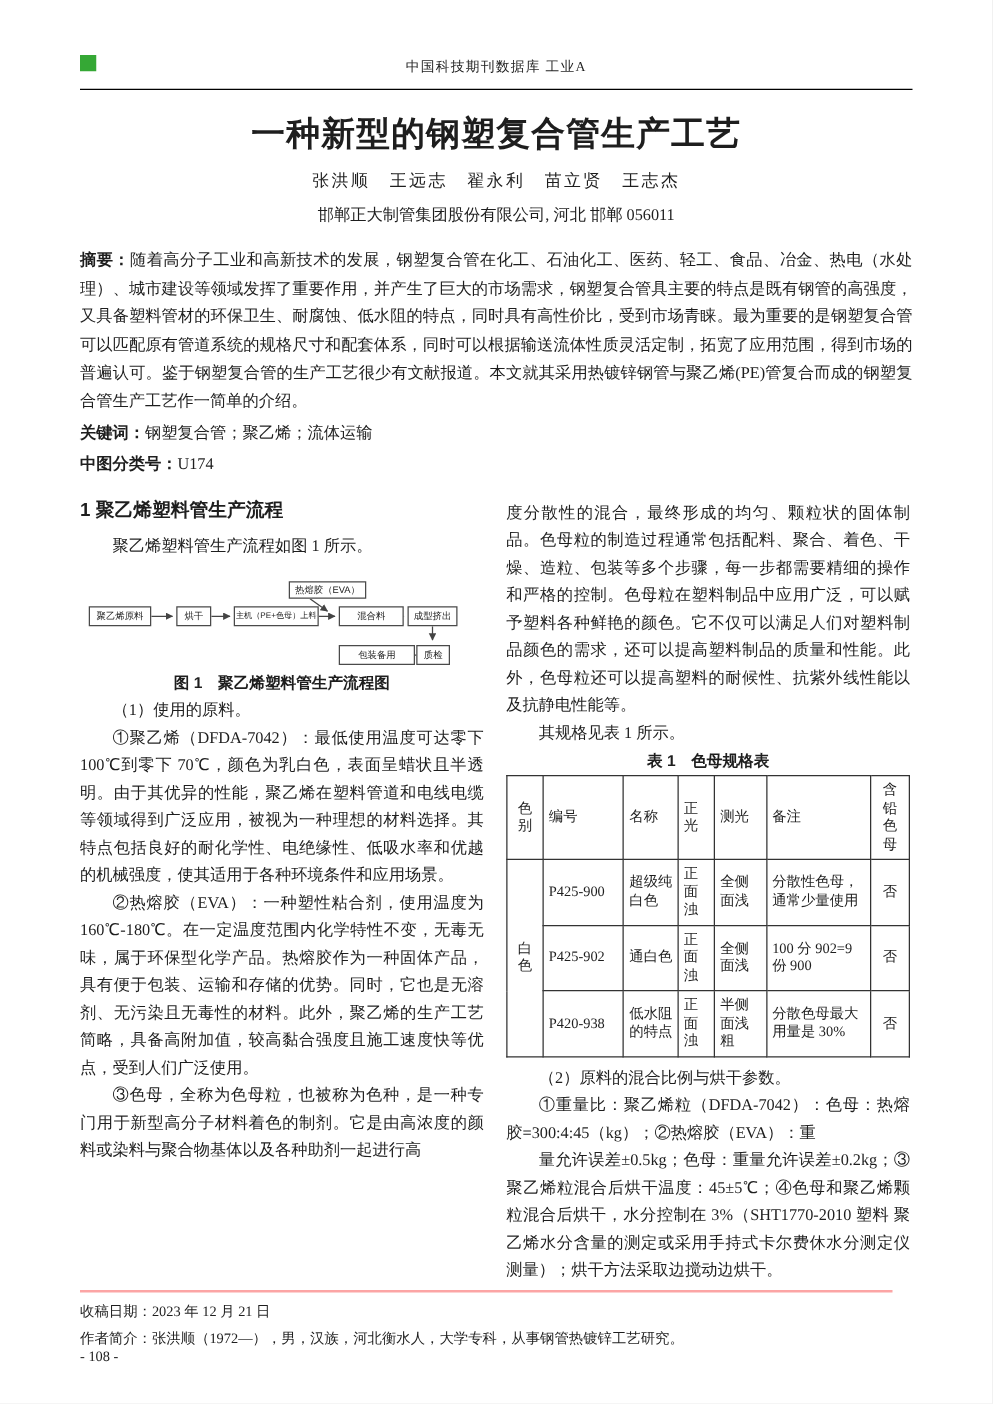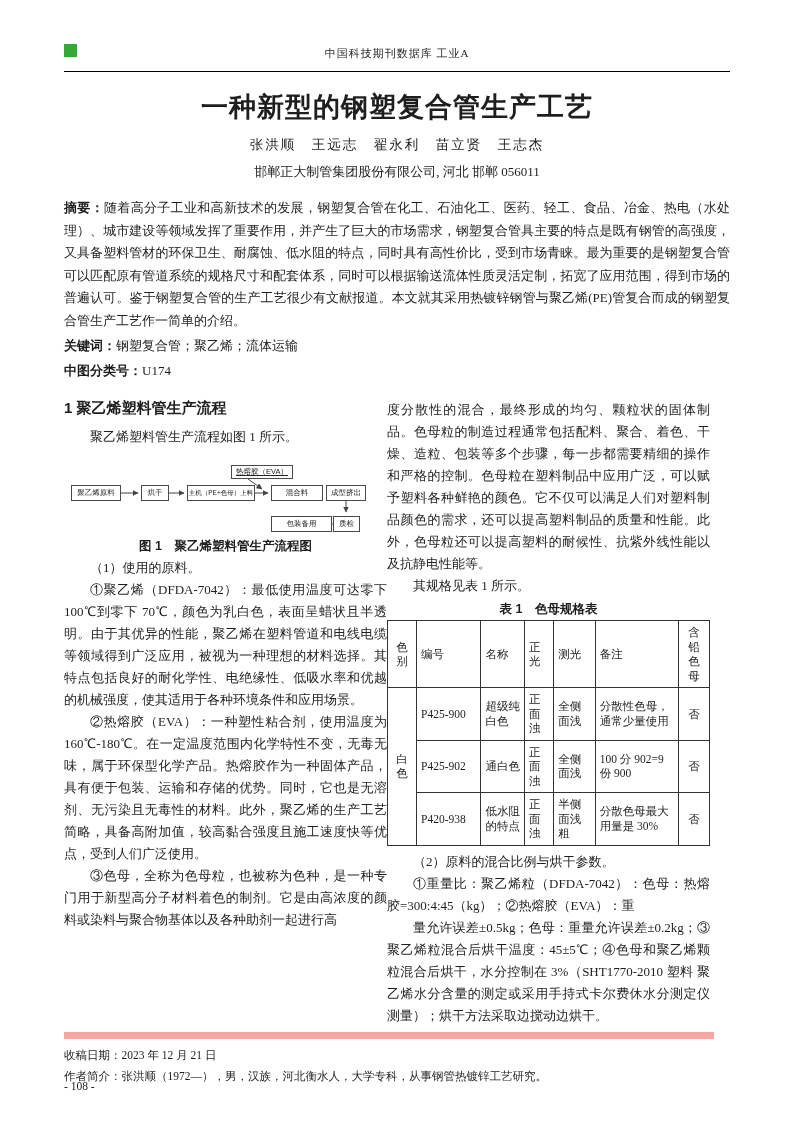--- a/index.html
+++ b/index.html
@@ -33,21 +33,21 @@
     font-weight:bold;
     font-size:27px;
     line-height:38px;
     letter-spacing:1px;
   }
   .authors { margin-top:10px; text-align:center; font-size:13.5px; letter-spacing:2px; }
   .affil   { margin-top:9px;  text-align:center; font-size:13px; }
   .meta { margin-top:16px; font-size:13px; line-height:22.5px; text-align:justify; }
   .metaline { font-size:13px; line-height:23px; margin-top:2px; }
   .blabel { font-family:"Liberation Sans", sans-serif; font-weight:bold; }
-  .cols { display:flex; margin-top:15px; }
+  .cols { display:flex; gap:18px; margin-top:15px; }
   .col  { width:323px; }
   .shead {
     font-family:"Liberation Sans", sans-serif;
     font-weight:bold;
     font-size:15px;
     margin:10px 0 8px 0;
   }
   .shead:first-child { margin-top:2px; }
   .p { margin:0; text-indent:2em; font-size:13px; line-height:22px; text-align:justify; }
   
@@ -95,21 +95,21 @@
     font-weight:normal;
     word-break:break-all;
     overflow:hidden;
   }
   table.spec th { font-weight:normal; }
   .c-center { text-align:center !important; }
   
   .footnote {
     position:absolute;
     left:64px; right:80px; top:1032px;
-    border-top:7px solid #fca5a5;
+    border-top:2px solid #fca5a5;
     padding-top:6px;
     font-size:11.5px;
     line-height:21px;
   }
   .pagenum {
     position:absolute;
     left:64px; top:1080px;
     font-size:11.5px;
   }
   .rtop { margin-top:2px; }
@@ -148,21 +148,21 @@
             </marker>
           </defs>
           <line x1="53" y1="37" x2="70" y2="37" stroke="#444" stroke-width="1" marker-end="url(#ah)"></line>
           <line x1="101" y1="37" x2="116" y2="37" stroke="#444" stroke-width="1" marker-end="url(#ah)"></line>
           <line x1="187" y1="37" x2="200" y2="37" stroke="#444" stroke-width="1" marker-end="url(#ah)"></line>
           <line x1="241" y1="37" x2="255" y2="37" stroke="#444" stroke-width="1" marker-end="url(#ah)"></line>
           <line x1="180" y1="23" x2="194" y2="33" stroke="#444" stroke-width="1" marker-end="url(#ah)"></line>
           <line x1="278" y1="45" x2="278" y2="56" stroke="#444" stroke-width="1" marker-end="url(#ah)"></line>
           <line x1="267" y1="68" x2="251" y2="68" stroke="#444" stroke-width="1" marker-end="url(#ah)"></line>
         </svg>
-        <div class="fnode" style="left:163px; top:9px; width:62px; height:14px;text-decoration:underline;">热熔胶（EVA）</div>
+        <div class="fnode" style="left:163px; top:9px; width:62px; height:14px;">热熔胶（EVA）</div>
         <div class="fnode" style="left:3px;  top:29px; width:50px; height:16px;text-align:center;">聚乙烯原料</div>
         <div class="fnode" style="left:73px; top:29px; width:28px; height:16px;">烘干</div>
         <div class="fnode small" style="left:119px; top:29px; width:68px; height:16px;">主机（PE+色母）上料</div>
         <div class="fnode" style="left:203px; top:29px; width:52px; height:16px;">混合料</div>
         <div class="fnode" style="left:258px; top:29px; width:40px; height:16px;">成型挤出</div>
         <div class="fnode" style="left:203px; top:60px; width:61px; height:16px;">包装备用</div>
         <div class="fnode" style="left:265px; top:60px; width:27px; height:16px;">质检</div>
       </div>
       <div class="figcap">图 1　聚乙烯塑料管生产流程图</div>
 

